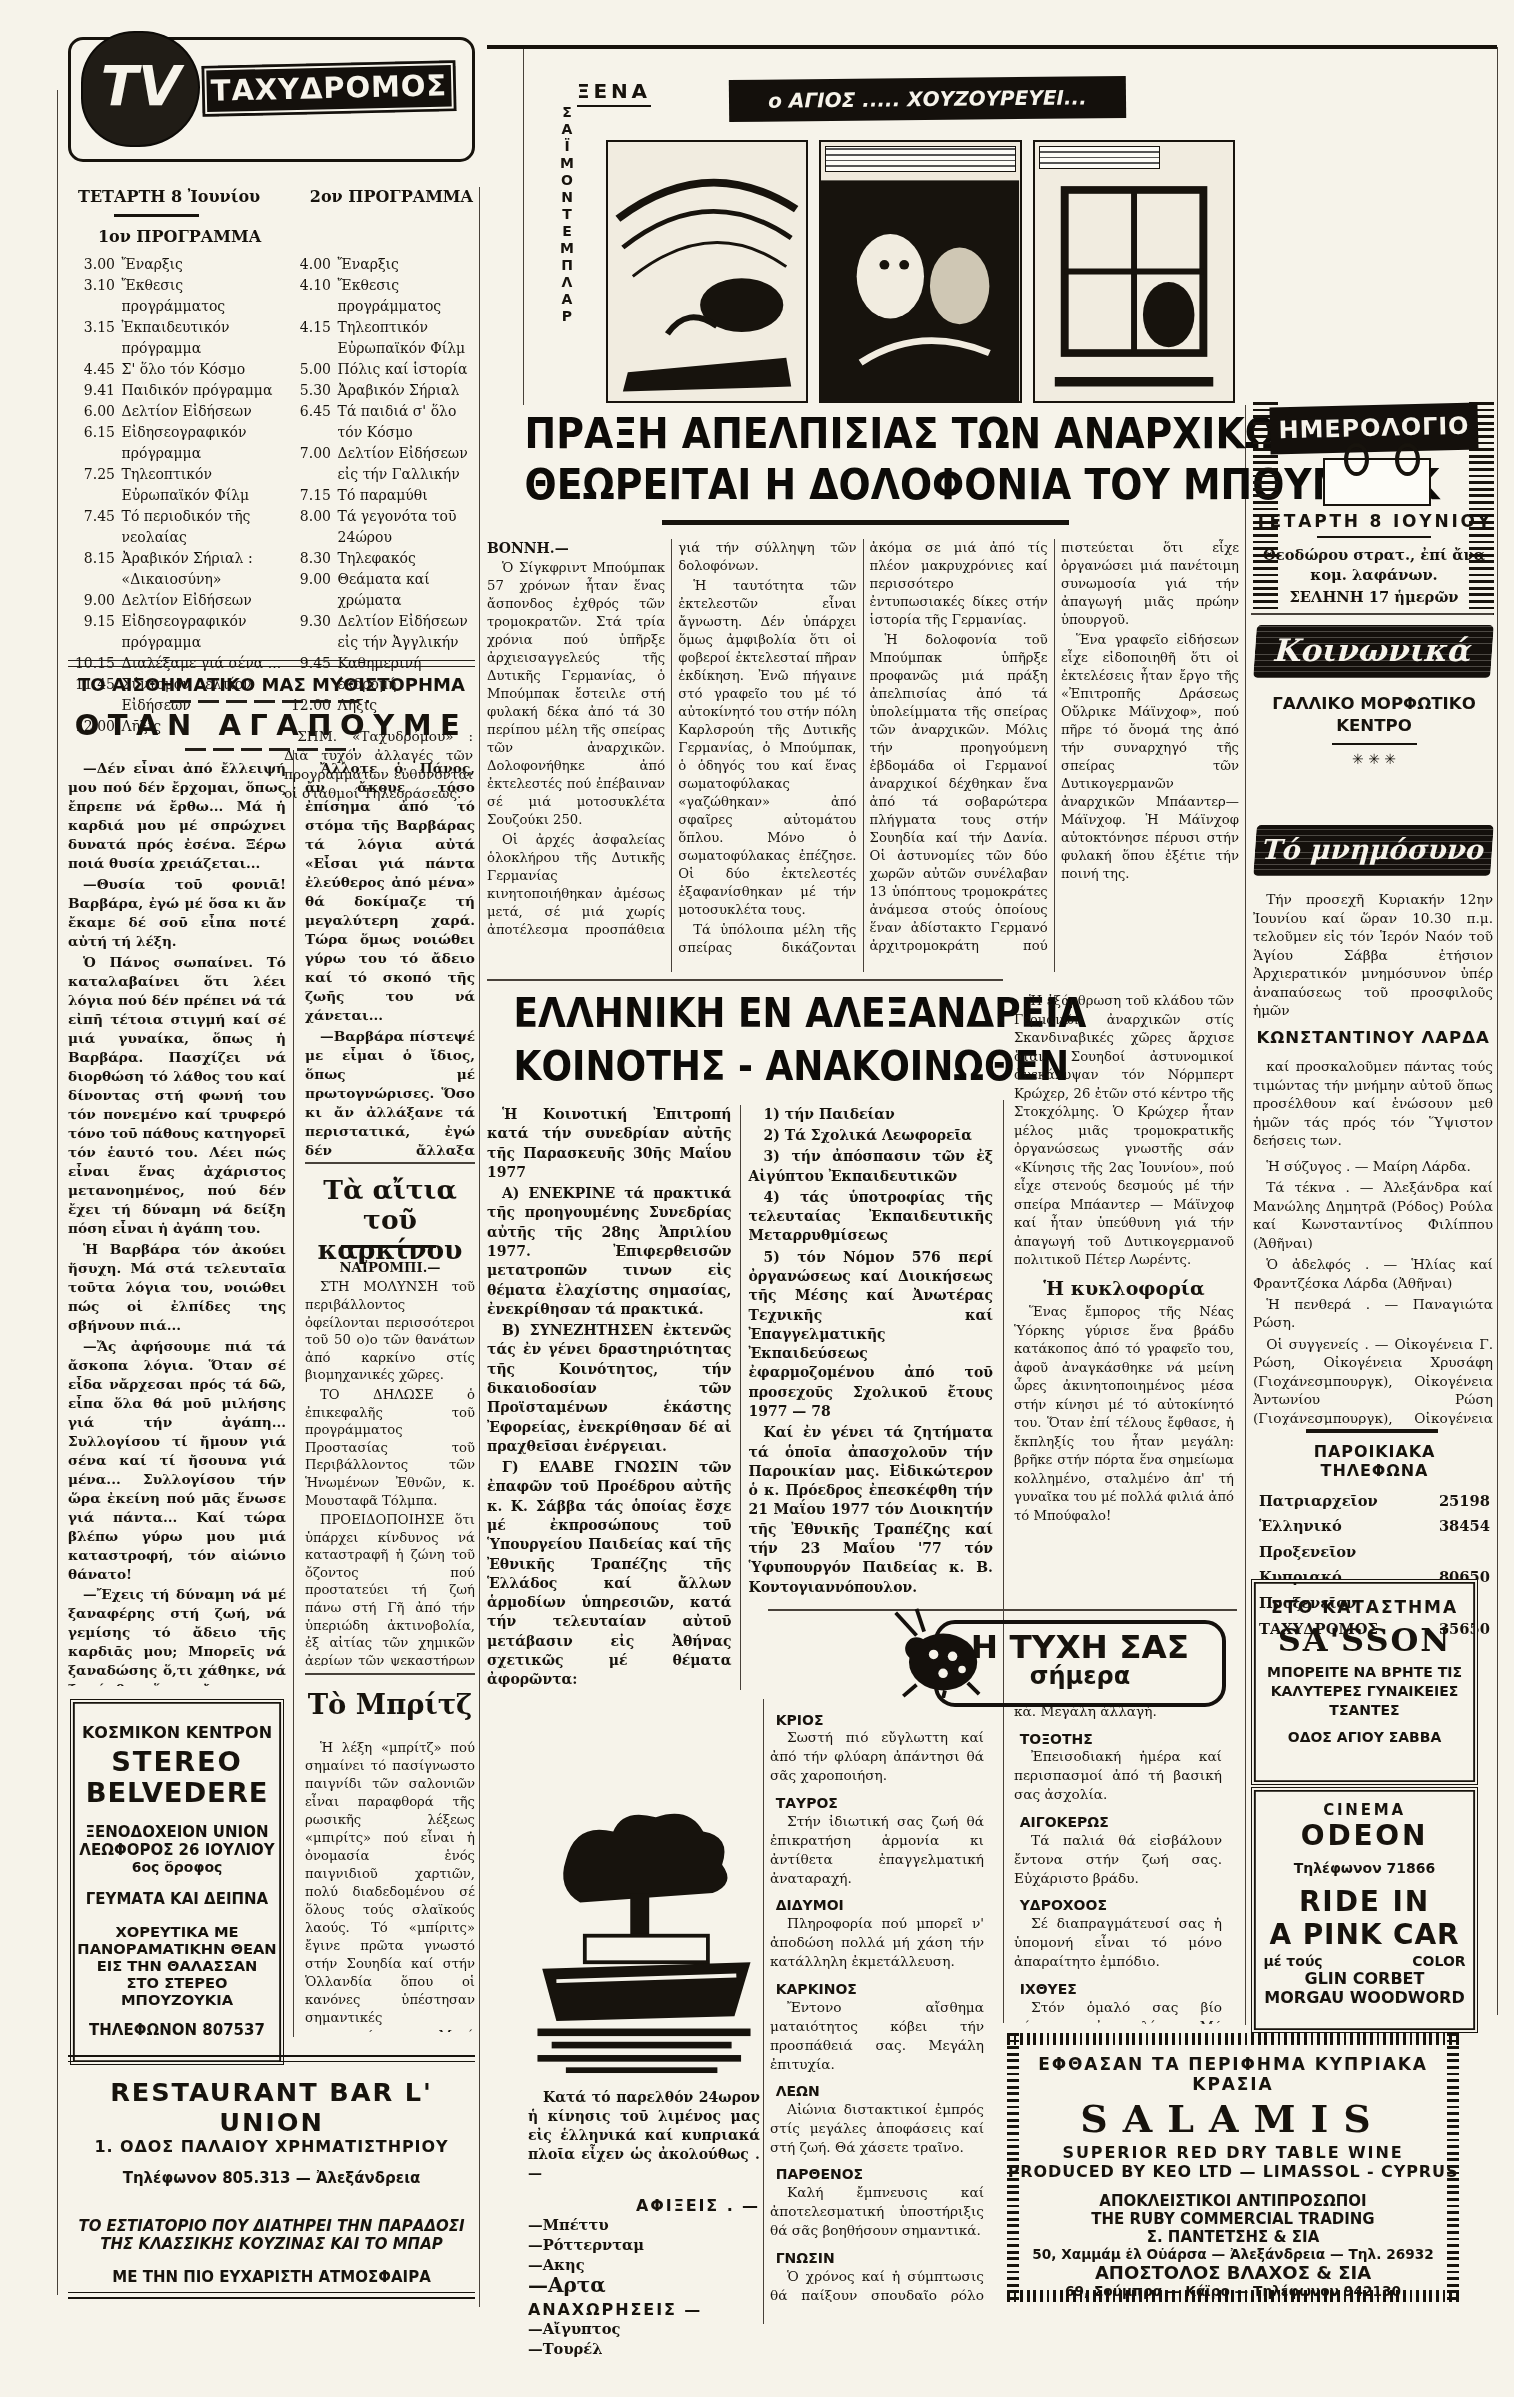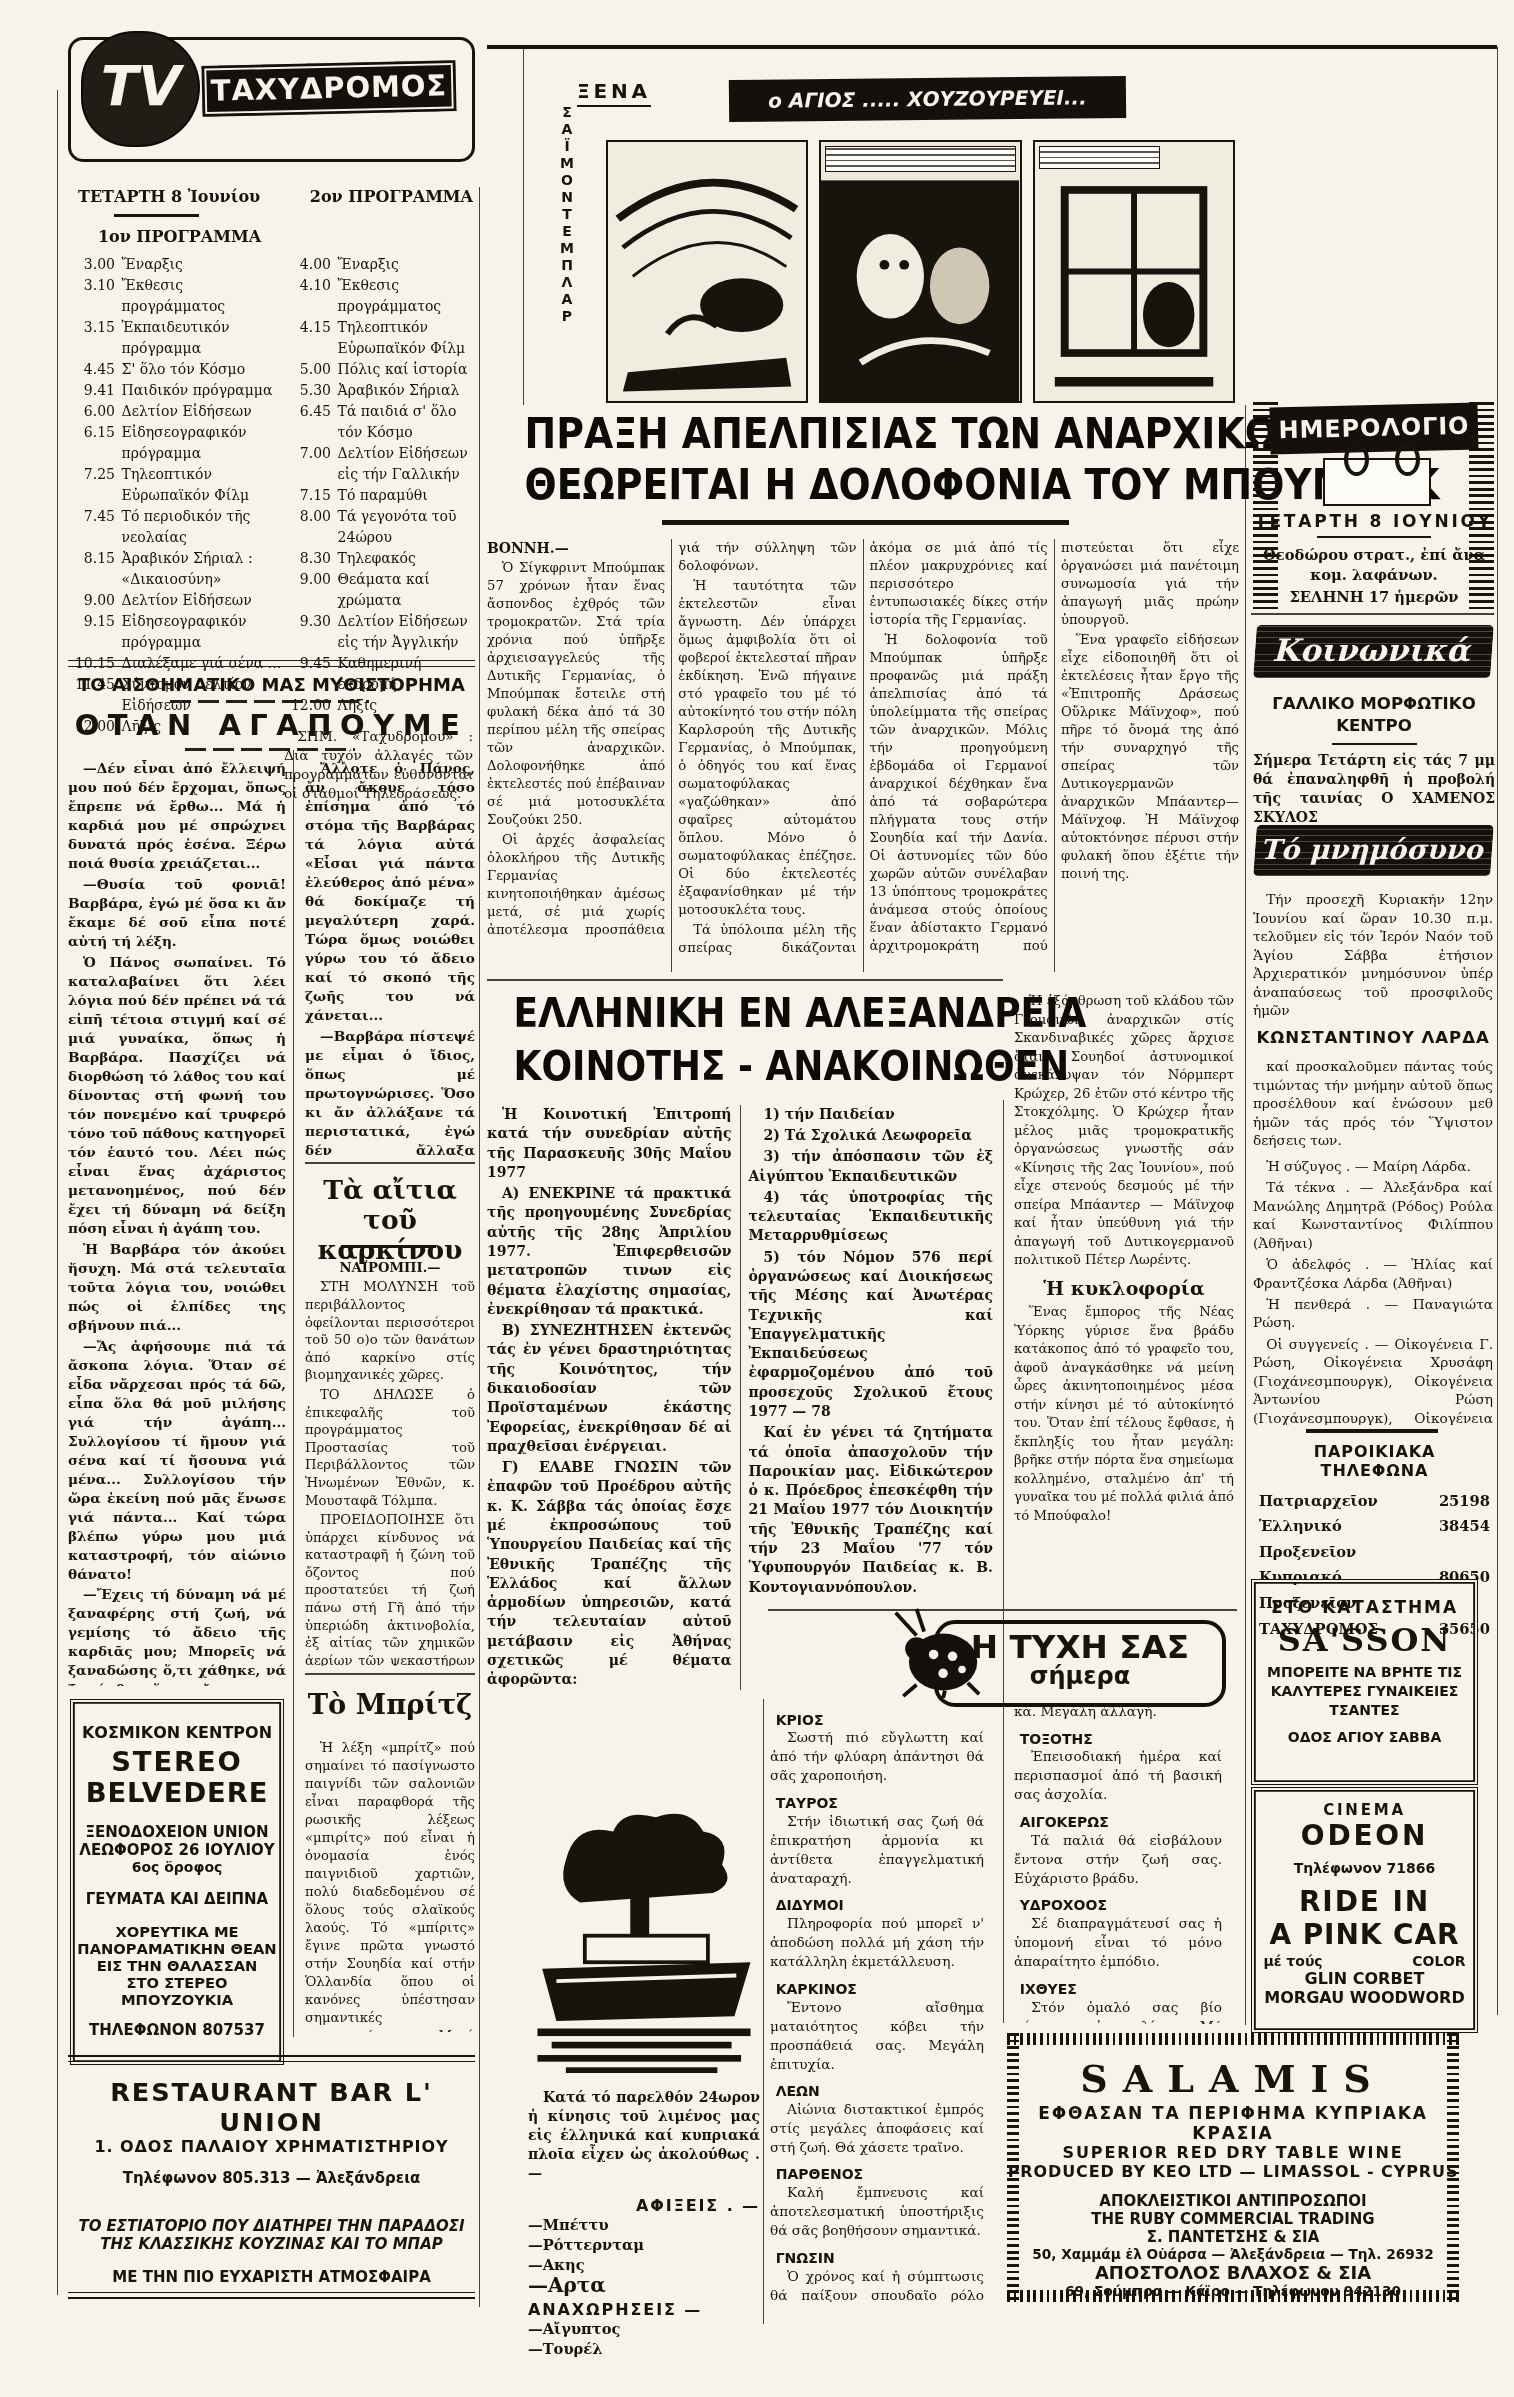--- a/index.html
+++ b/index.html
@@ -417,21 +417,20 @@
     <div class="b" style="font-size:14.7px;line-height:20px;padding:1.9px 5.7px 0 5.7px;">Θεοδώρου στρατ., ἐπί ἄνα κομ. λαφάνων.</div>
     <div class="b" style="font-size:14.7px;margin-top:2.8px;">ΣΕΛΗΝΗ 17 ἡμερῶν</div>
   </div>
   <div class="hrule" style="left:1251px;top:613px;width:242px;height:1.9px;"></div>
 
   <div class="abs banner" style="left:1255px;top:625px;width:237px;height:53px;font-size:31px;line-height:51px;font-style:italic;font-weight:bold;transform:skewX(-4deg);">Κοινωνικά</div>
 
   <div class="abs ctr" style="left:1251px;top:693px;width:246px;">
     <div class="sans b" style="font-size:16.6px;line-height:22px;">ΓΑΛΛΙΚΟ ΜΟΡΦΩΤΙΚΟ ΚΕΝΤΡΟ</div>
     <div style="width:85px;height:2.8px;background:#17130d;margin:5.7px auto;"></div>
-    <div class="b just" style="font-size:14px;line-height:19px;text-align:justify;padding:0 1.9px;">Σήμερα Τετάρτη εἰς τάς 7 μμ θά ἐπαναληφθῆ ἡ προβολή τῆς ταινίας Ο ΧΑΜΕΝΟΣ ΣΚΥΛΟΣ</div>
     <div style="font-size:14px;margin-top:2.8px;">✳ ✳ ✳</div>
   </div>
 
   <div class="abs banner" style="left:1255px;top:825px;width:237px;height:51px;font-size:27.4px;line-height:49px;font-style:italic;font-weight:bold;transform:skewX(-4deg);">Τό μνημόσυνο</div>
 
   <div class="abs ovh" style="left:1253px;top:890px;width:240px;height:535px;font-size:13.7px;line-height:18.5px;">
     <div class="just" style="text-indent:13.2px;">Τήν προσεχῆ Κυριακήν 12ην Ἰουνίου καί ὥραν 10.30 π.μ. τελοῦμεν εἰς τόν Ἱερόν Ναόν τοῦ Ἁγίου Σάββα ἐτήσιον Ἀρχιερατικόν μνημόσυνον ὑπέρ ἀναπαύσεως τοῦ προσφιλοῦς ἡμῶν</div>
     <div class="ctr sans b" style="font-size:16.6px;margin:9.5px 0;letter-spacing:0.9px;">ΚΩΝΣΤΑΝΤΙΝΟΥ ΛΑΡΔΑ</div>
     <div class="just" style="text-indent:13.2px;">καί προσκαλοῦμεν πάντας τούς τιμώντας τήν μνήμην αὐτοῦ ὅπως προσέλθουν καί ἑνώσουν μεθ ἡμῶν τάς πρός τόν Ὕψιστον δεήσεις των.</div>
     <div class="just memline" style="margin-top:7.6px;">Ἡ σύζυγος . — Μαίρη Λάρδα.</div>
@@ -483,22 +482,22 @@
     <div class="b" style="font-size:16px;">GLIN CORBET</div>
     <div class="b" style="font-size:16px;">MORGAU WOODWORD</div>
   </div>
 
   <div class="abs" style="left:1007px;top:2033px;width:452px;height:269px;">
     <div class="abs hatchh" style="left:0;top:0;width:100%;height:12.3px;"></div>
     <div class="abs hatchh" style="left:0;bottom:0;width:100%;height:12.3px;"></div>
     <div class="abs hatch" style="left:0;top:0;width:12.3px;height:100%;"></div>
     <div class="abs hatch" style="right:0;top:0;width:12.3px;height:100%;"></div>
     <div class="ctr sans" style="padding-top:21px;">
+      <div class="b" style="font-size:17px;letter-spacing:1.9px;">ΕΦΘΑΣΑΝ ΤΑ ΠΕΡΙΦΗΜΑ ΚΥΠΡΙΑΚΑ ΚΡΑΣΙΑ</div>
       <div class="b" style="font-size:38px;letter-spacing:15px;font-family:'DejaVu Serif','Liberation Serif',serif;margin:1.9px 0;">SALAMIS</div>
-      <div class="b" style="font-size:17px;letter-spacing:1.9px;">ΕΦΘΑΣΑΝ ΤΑ ΠΕΡΙΦΗΜΑ ΚΥΠΡΙΑΚΑ ΚΡΑΣΙΑ</div>
       <div class="b" style="font-size:16px;letter-spacing:1.9px;">SUPERIOR RED DRY TABLE WINE</div>
       <div class="b" style="font-size:16px;letter-spacing:0.9px;">PRODUCED BY KEO LTD — LIMASSOL - CYPRUS</div>
       <div class="b" style="font-size:15px;margin-top:11.4px;">ΑΠΟΚΛΕΙΣΤΙΚΟΙ ΑΝΤΙΠΡΟΣΩΠΟΙ</div>
       <div class="b" style="font-size:15px;">THE RUBY COMMERCIAL TRADING</div>
       <div class="b" style="font-size:15px;">Σ. ΠΑΝΤΕΤΣΗΣ &amp; ΣΙΑ</div>
       <div class="b" style="font-size:13.7px;">50, Χαμμάμ ἐλ Οὐάρσα — Ἀλεξάνδρεια — Τηλ. 26932</div>
       <div class="b" style="font-size:18px;">ΑΠΟΣΤΟΛΟΣ ΒΛΑΧΟΣ &amp; ΣΙΑ</div>
       <div class="b" style="font-size:13.7px;">69, Σούμπρα — Κάϊρο — Τηλέφωνον 942130</div>
     </div>
   </div>

